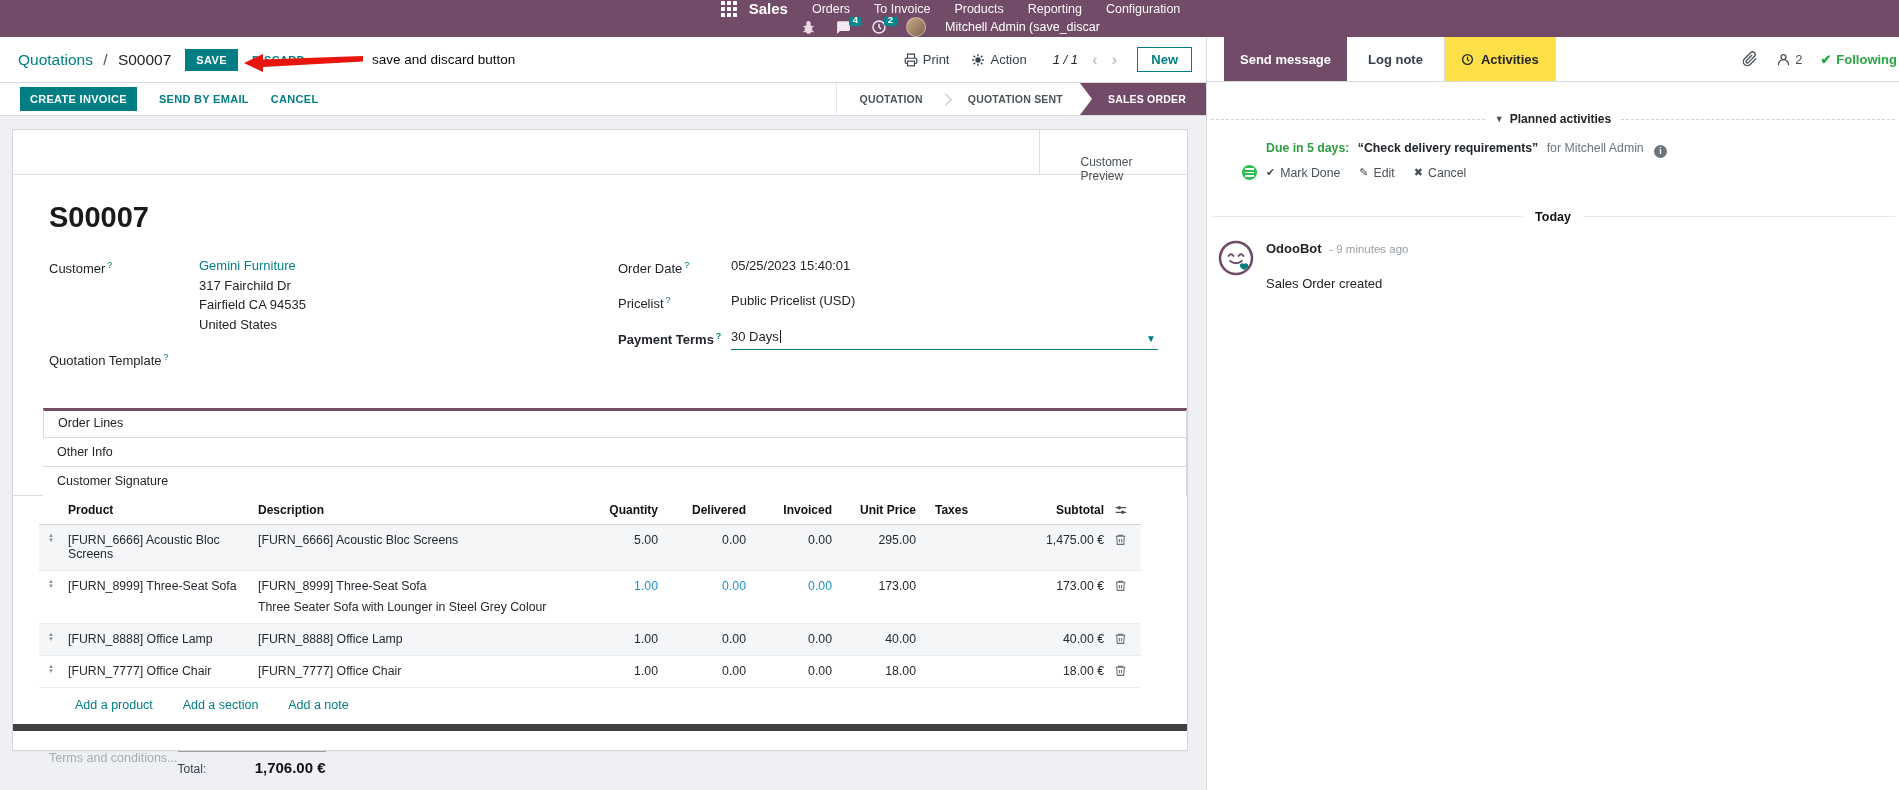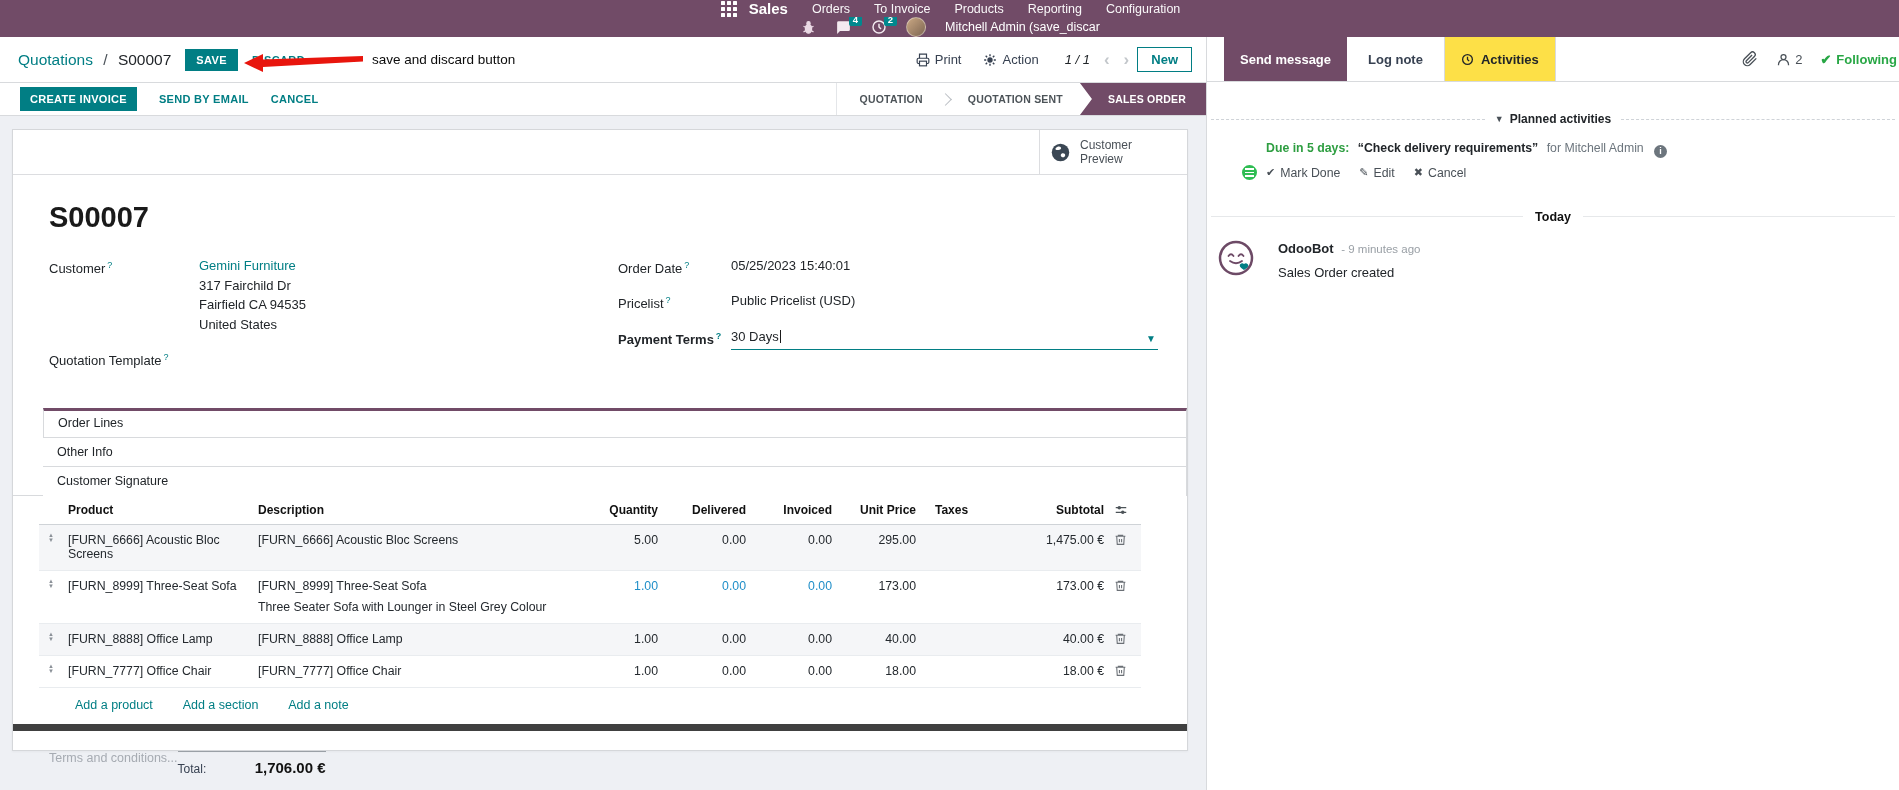--- a/index.html
+++ b/index.html
@@ -28,34 +28,34 @@
   .bc-current { color:#212529; }
   .btn-save { margin-left:14px; background:#017E84; color:#fff; border:none; font-size:11px; font-weight:700; letter-spacing:.4px; padding:5px 11px; cursor:pointer; font-family:inherit; }
   .btn-discard { margin-left:14px; background:none; border:none; color:#017E84; font-size:11px; font-weight:700; letter-spacing:.4px; cursor:pointer; font-family:inherit; }
   .anno-arrow { position:absolute; left:243px; top:15px; }
   .anno-text { position:absolute; left:372px; top:15px; font-size:13.5px; color:#0b0b0b; }
   .cp-right { margin-left:auto; display:flex; align-items:center; }
   .cp-item { display:flex; align-items:center; gap:5px; color:#374151; font-size:13px; cursor:pointer; }
   .cp-action { margin-left:22px; }
   .pager { margin-left:26px; font-size:13px; color:#212529;font-style:italic; }
   .pg-ch { margin-left:14px; color:#c3c7cb; font-size:17px; line-height:1; cursor:pointer; font-weight:700; }
-  .btn-new { margin-left:8px; background:#fff; border:1px solid #017E84; color:#017E84; font-size:13px; font-weight:700; padding:4px 13px; cursor:pointer; font-family:inherit; }
+  .btn-new { margin-left:20px; background:#fff; border:1px solid #017E84; color:#017E84; font-size:13px; font-weight:700; padding:4px 13px; cursor:pointer; font-family:inherit; }
 
   .status-row { height:33px; background:#fff; border-bottom:1px solid #d8dadd; display:flex; align-items:center; padding-left:20px; }
   .btn-primary-sm { background:#017E84; color:#fff; border:none; font-size:11px; font-weight:700; letter-spacing:.3px; padding:6px 10px; cursor:pointer; font-family:inherit; }
   .btn-flat-sm { background:none; border:none; color:#017E84; font-size:11px; font-weight:700; letter-spacing:.3px; margin-left:22px; cursor:pointer; font-family:inherit; }
   .statusbar { margin-left:auto; display:flex; align-items:stretch; height:100%; border-left:1px solid #e4e6e9; padding-left:6px; }
   .step { display:flex; align-items:center; padding:0 17px; font-size:10.5px; font-weight:700; letter-spacing:.2px; color:#4c5358; cursor:pointer; }
   .step-sep { width:9px; height:9px; border-top:1px solid #b9bec3; border-right:1px solid #b9bec3; transform:rotate(45deg); align-self:center; margin:0 1px; }
   .step.active { background:#714B67; color:#fff; padding:0 20px 0 28px; clip-path:polygon(0 0,100% 0,100% 100%,0 100%,12px 50%); }
 
   .content { padding:13px 0 0 12px; }
   .sheet { width:1176px; height:622px; background:#fff; border:1px solid #d5d7da; box-shadow:0 1px 2px rgba(0,0,0,.04); }
   .sheet-head { height:45px; border-bottom:1px solid #dcdde0; display:flex; justify-content:flex-end; }
-  .preview-btn { width:148px; border-left:1px solid #dcdde0; display:flex; align-items:center; gap:9px; padding:16px 10px; cursor:pointer; }
+  .preview-btn { width:148px; border-left:1px solid #dcdde0; display:flex; align-items:center; gap:9px; padding:16px 10px; cursor:pointer;flex-direction:column; }
   .preview-btn .lbl { font-size:12px; line-height:14px; color:#495057; width:66px; }
 
   .form-body { padding:22px 16px 0 36px; position:relative; }
   .doc-title { font-size:29px; font-weight:700; color:#1a1a1a; margin:4px 0 22px; }
   .fields { display:flex; font-size:13px; color:#212529; }
   .fcol-left { width:569px; }
   .fcol-right { flex:1; }
   .frow { display:flex; margin-bottom:13px; line-height:19px; }
   .flabel { width:150px; color:#212529; }
   .flabel2 { width:113px; color:#212529; }
@@ -119,26 +119,26 @@
   .act-badge i { display:block; width:9px; height:1.5px; background:#fff; }
   .act-line1 { font-size:12.3px; margin-top:2px; }
   .due-text { color:#2e9e41; font-weight:700; }
   .act-summary { color:#212529; font-weight:700; margin-left:5px; }
   .act-for { color:#6c757d; margin-left:5px; }
   .act-line2 { margin-top:8px; font-size:12.3px; color:#495057; display:flex; gap:19px; }
   .act-btn { cursor:pointer; display:flex; gap:5px; align-items:center; }
   .ico-ch { color:#495057; font-size:11px; }
   .info-ico { display:inline-flex; width:13px; height:13px; border-radius:50%; background:#6c757d; color:#fff; font-size:9px; font-weight:700; align-items:center; justify-content:center; margin-left:7px; vertical-align:-2px; font-style:normal; }
 
-  .message { display:flex; gap:24px; padding:16px 0 0 11px; }
+  .message { display:flex; gap:12px; padding:16px 0 0 11px; }
   .bot-avatar { width:36px; height:36px; flex:none; position:relative; }
   .msg-line1 { font-size:13px; margin-top:1px; }
   .msg-author { font-weight:700; color:#212529; }
   .msg-time { color:#9aa0a6; font-size:11.5px; margin-left:4px; }
-  .msg-body { font-size:13px; color:#212529; margin-top:9px; }
+  .msg-body { font-size:13px; color:#212529; margin-top:20px; }
   svg { display:block; }
 </style>
 </head>
 <body>
 
 <div class="screen">
 
   <header class="navbar">
     <div class="nav-left">
       <span class="grid3">

